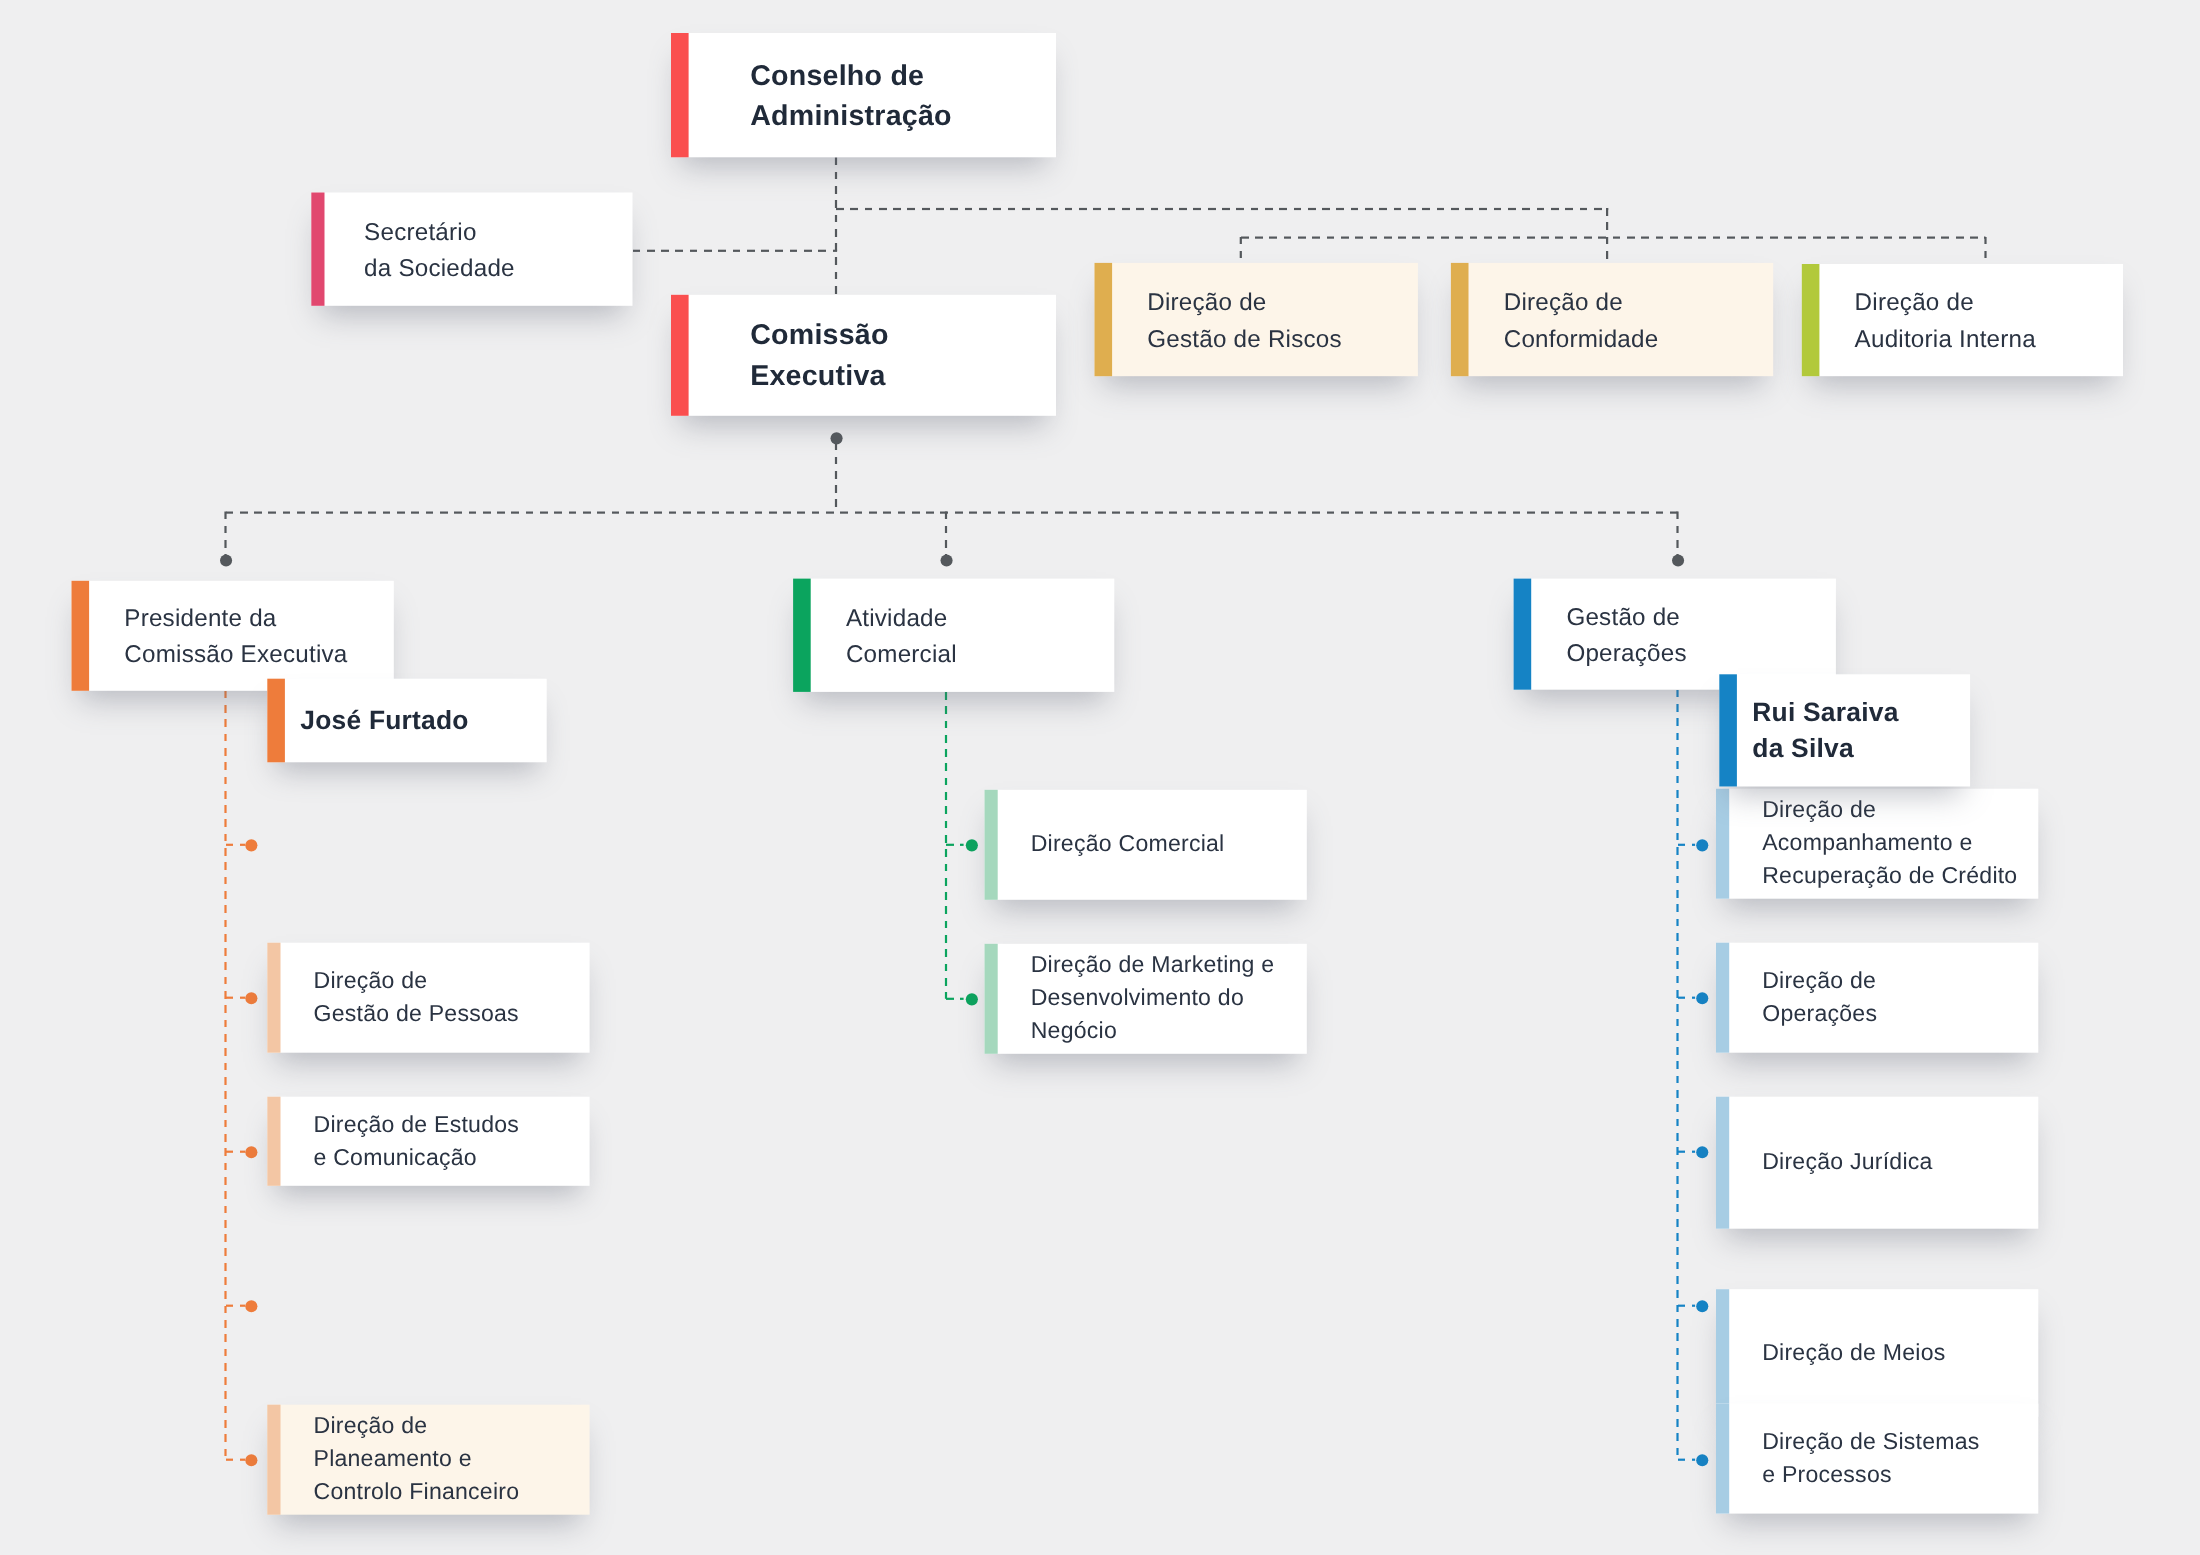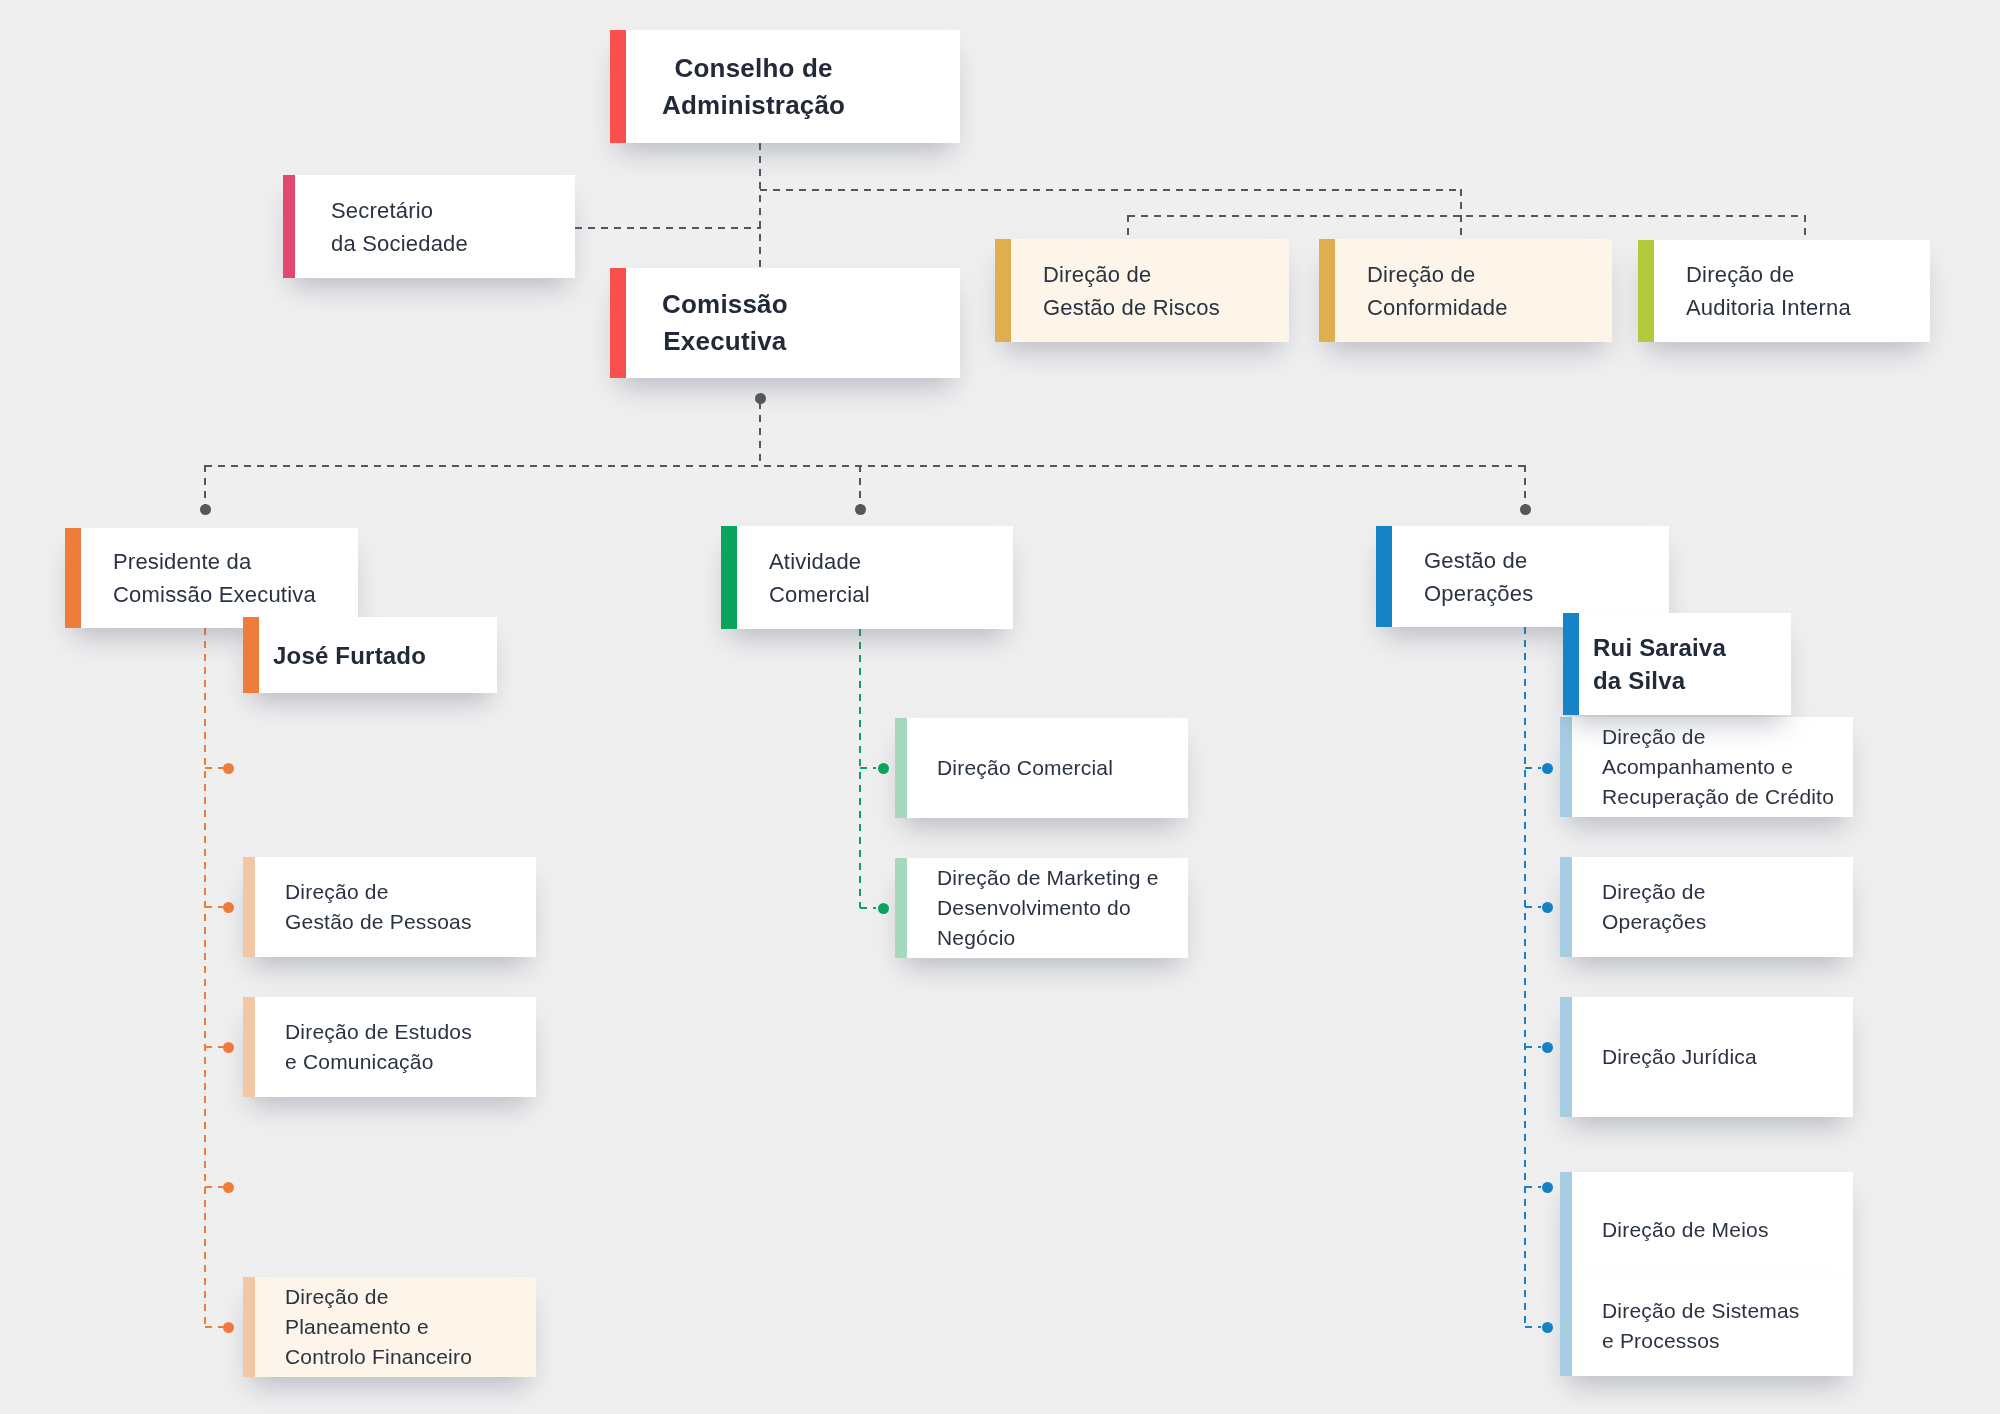--- a/index.html
+++ b/index.html
@@ -5,21 +5,21 @@
   html,body{margin:0;padding:0;background:#efeff0;}
   .canvas{position:relative;width:2000px;height:1414px;background:#efeff0;
           font-family:"Liberation Sans",sans-serif;color:#2a3342;overflow:hidden;}
   .box{position:absolute;background:#ffffff;display:flex;align-items:center;z-index:2;
        box-shadow:0 16px 26px -8px rgba(95,100,115,.38);}
   .box.name{z-index:3;}
   .box.cream{background:#fdf5e9;}
   .label{white-space:pre;letter-spacing:.2px;}
   .bar{position:absolute;left:0;top:0;bottom:0;width:16px;}
   .bar.thin{width:12px;}
-  .t-bold{font-weight:700;font-size:26px;line-height:37px;color:#202a39;padding-left:52px;text-align:center;}
+  .t-bold{font-weight:700;font-size:26px;line-height:37px;color:#202a39;padding-left:72px;}
   .t-reg{font-size:22px;line-height:33px;padding-left:48px;}
   .t-name{font-weight:700;font-size:24px;line-height:33px;color:#202a39;padding-left:30px;}
   .t-item{font-size:21px;line-height:30px;padding-left:42px;}
   .bg-red{background:#fa4f4f}.bg-pink{background:#e1486f}.bg-gold{background:#dfae4f}
   .bg-lime{background:#b2c93b}.bg-orange{background:#ee7c3b}.bg-green{background:#0ba45e}
   .bg-blue{background:#1583c5}.bg-lorange{background:#f3c6a4}.bg-lgreen{background:#a5d8bd}
   .bg-lblue{background:#a7cde4}
   .h-line{position:absolute;height:2px;z-index:1;
           background:repeating-linear-gradient(90deg,var(--lc,#54585c) 0 7px,transparent 7px 13px);}
   .v-line{position:absolute;width:2px;z-index:1;
@@ -123,21 +123,21 @@
   </div>
   <div class="box name" style="left:243px;top:617px;width:254px;height:76px">
     <span class="bar bg-orange"></span>
     <span class="label t-name">José Furtado</span>
   </div>
   <div class="box" style="left:243px;top:857px;width:293px;height:100px">
     <span class="bar thin bg-lorange"></span>
     <span class="label t-item">Direção de
 Gestão de Pessoas</span>
   </div>
-  <div class="box" style="left:243px;top:997px;width:293px;height:100px">
+  <div class="box" style="left:243px;top:997px;width:293px;height:81px">
     <span class="bar thin bg-lorange"></span>
     <span class="label t-item">Direção de Estudos
 e Comunicação</span>
   </div>
   <div class="box cream" style="left:243px;top:1277px;width:293px;height:100px">
     <span class="bar thin bg-lorange"></span>
     <span class="label t-item">Direção de
 Planeamento e
 Controlo Financeiro</span>
   </div>

